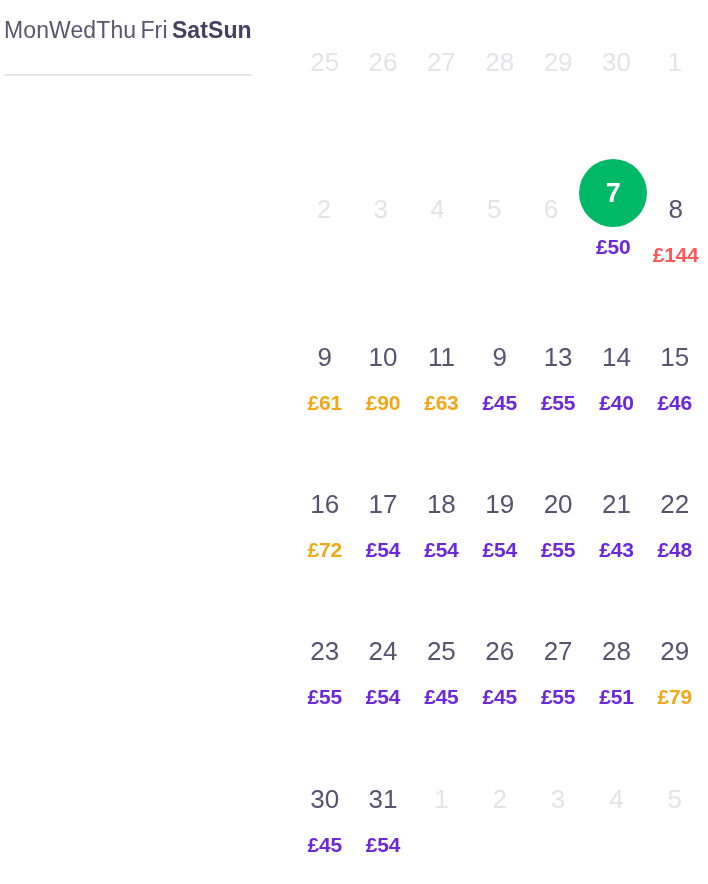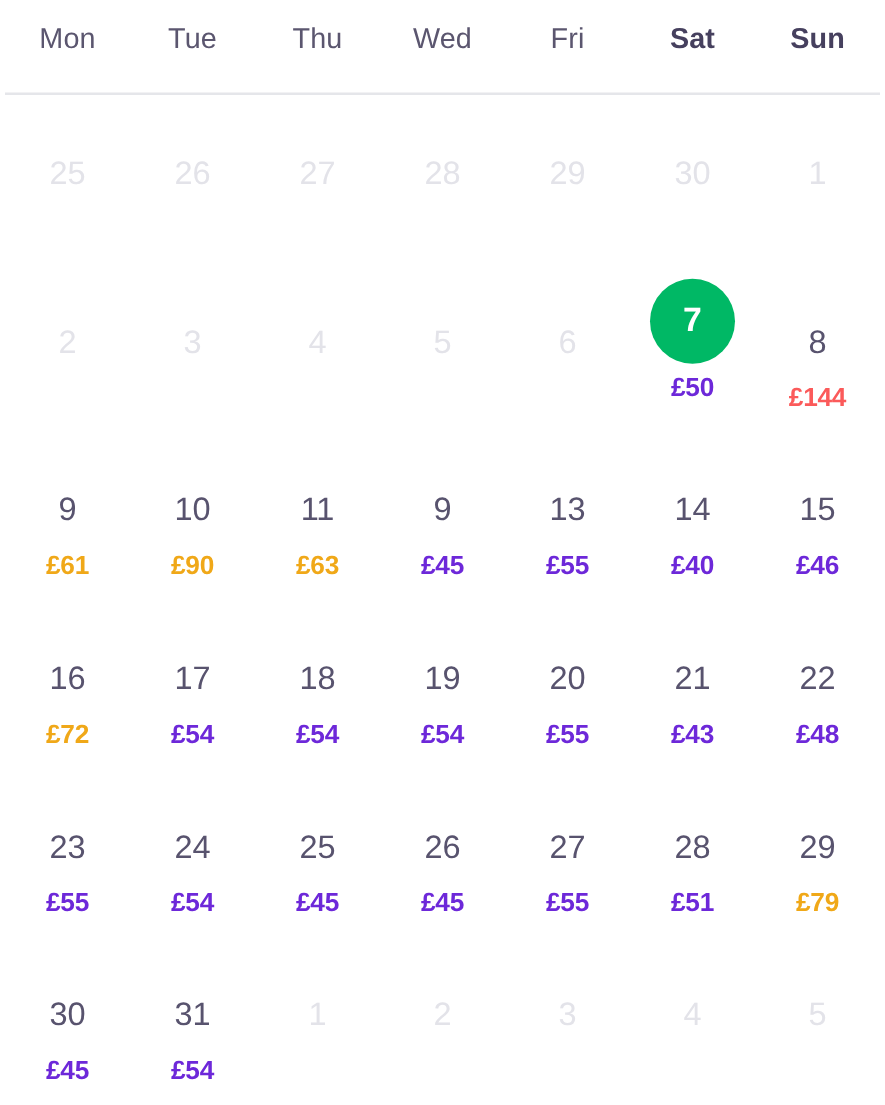--- a/index.html
+++ b/index.html
@@ -15,21 +15,20 @@
     -webkit-font-smoothing: antialiased;
     overflow: hidden;
   }
 
   .calendar {
     width: 708px;
     height: 884px;
     box-sizing: border-box;
     background: #ffffff;
     display: flex;
-    flex-direction: column;
     text-align: right;
   }
 
   
   .weekday-header {
     display: grid;
     grid-template-columns: repeat(7, 1fr);
     padding: 0 4px;
     box-sizing: border-box;
     height: 76px;
@@ -113,23 +112,22 @@
   .price-high   { color: #fb5a5a; }
   .price-empty  { visibility: hidden; }
 </style>
 </head>
 <body>
 
 <div class="calendar">
 
   <div class="weekday-header">
       <div class="weekday-cell">Mon</div>
-      <div class="weekday-cell">Tue</div>
+      <div class="weekday-cell">Wed</div>
       <div class="weekday-cell">Thu</div>
-      <div class="weekday-cell">Wed</div>
       <div class="weekday-cell">Fri</div>
       <div class="weekday-cell weekend">Sat</div>
       <div class="weekday-cell weekend">Sun</div>
     </div>
 
   <div class="weeks">
       <div class="week-row">
         <div class="day-cell muted">
           <div class="day-number">25</div>
           <div class="day-price price-empty"></div>

